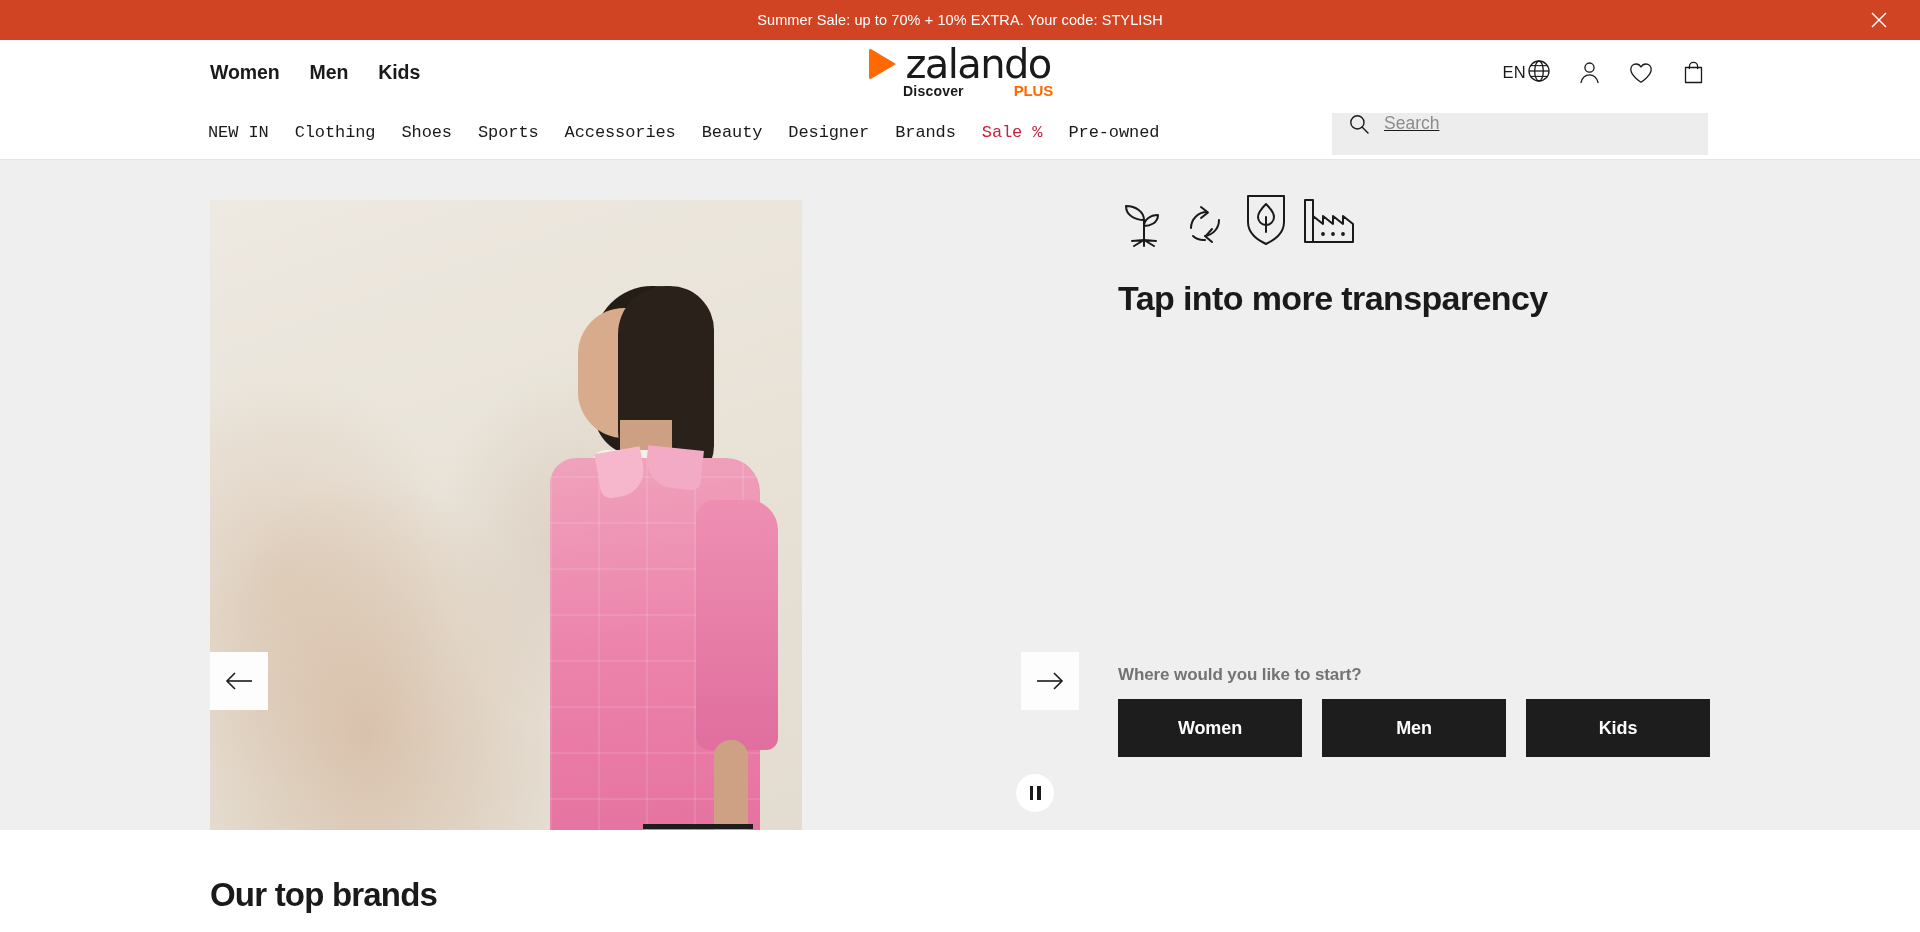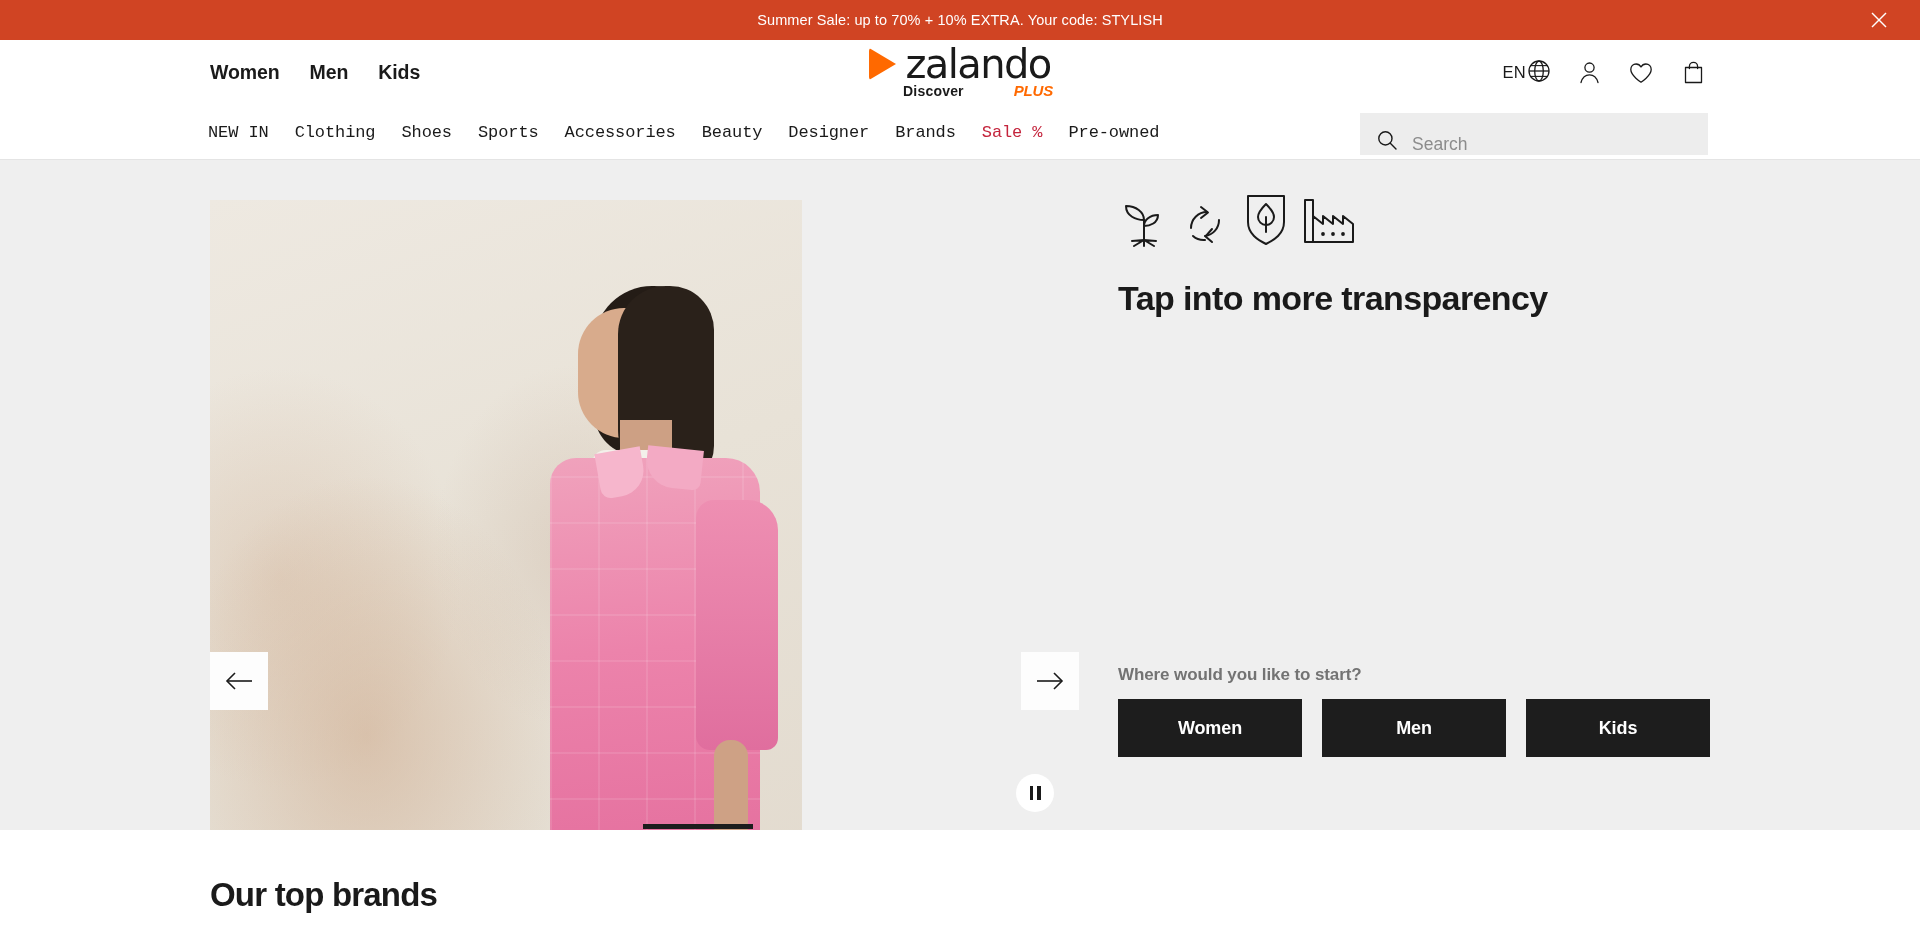--- a/index.html
+++ b/index.html
@@ -106,21 +106,20 @@
   }
   .logo-sub .discover {
     font-size: 14px;
     font-weight: bold;
     color: #1a1a1a;
     letter-spacing: 0.2px;
   }
   .logo-sub .plus {
     font-size: 15px;
     font-weight: bold;
-    font-style: italic;
     color: #ff6900;
     letter-spacing: -0.2px;
     margin-left: 45px;
   }
   .header-actions {
     position: absolute;
     right: 212px;
     top: 50%;
     transform: translateY(-50%);
     display: flex;
@@ -168,28 +167,29 @@
     text-decoration: none;
     letter-spacing: -0.1px;
     cursor: pointer;
     white-space: nowrap;
   }
   .cat-nav a.sale { color: #c4243c; }
   .search-box {
     position: absolute;
     right: 212px;
     top: 8px;
-    width: 348px;
+    width: 376px;
     height: 42px;
     background: #ededed;
     display: flex;
-    align-items: flex-end;
+    align-items: flex-start;
     padding: 0 16px;
     gap: 14px;
     cursor: text;
+    text-decoration: underline;
   }
   .search-input {
     border: none;
     outline: none;
     background: transparent;
     font-size: 17.5px;
     font-family: "Liberation Sans", sans-serif;
     color: #1a1a1a;
     width: 100%;
   }

